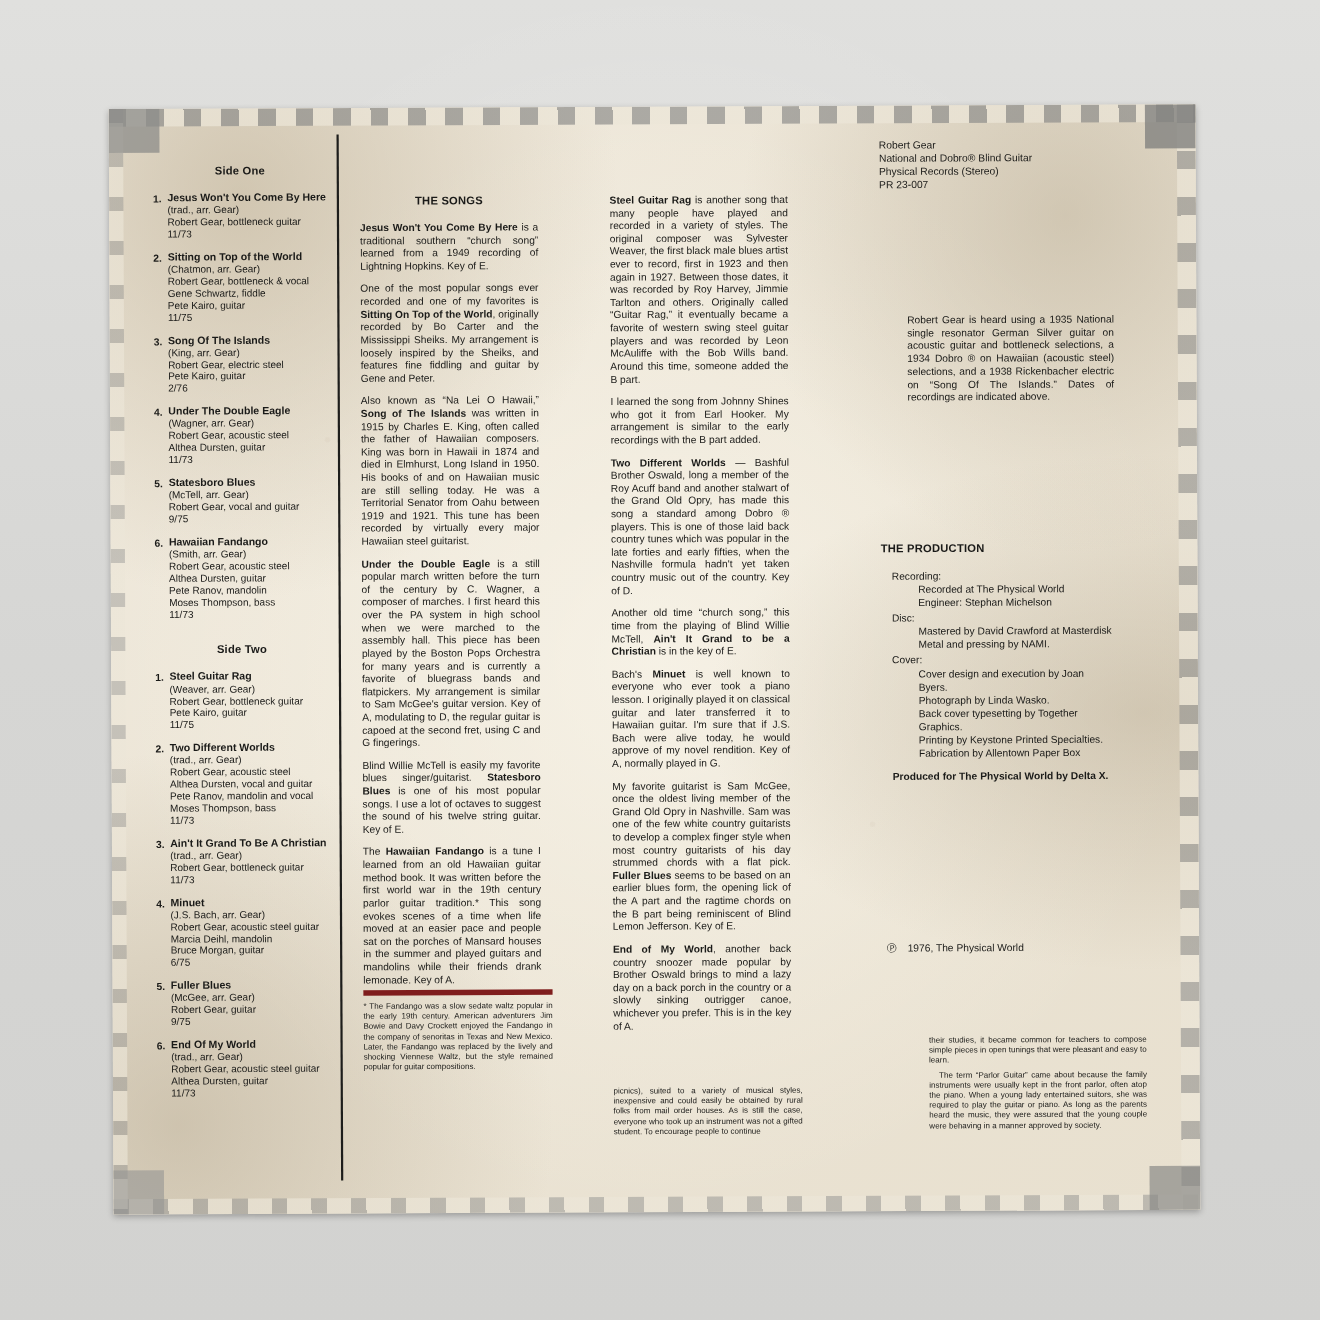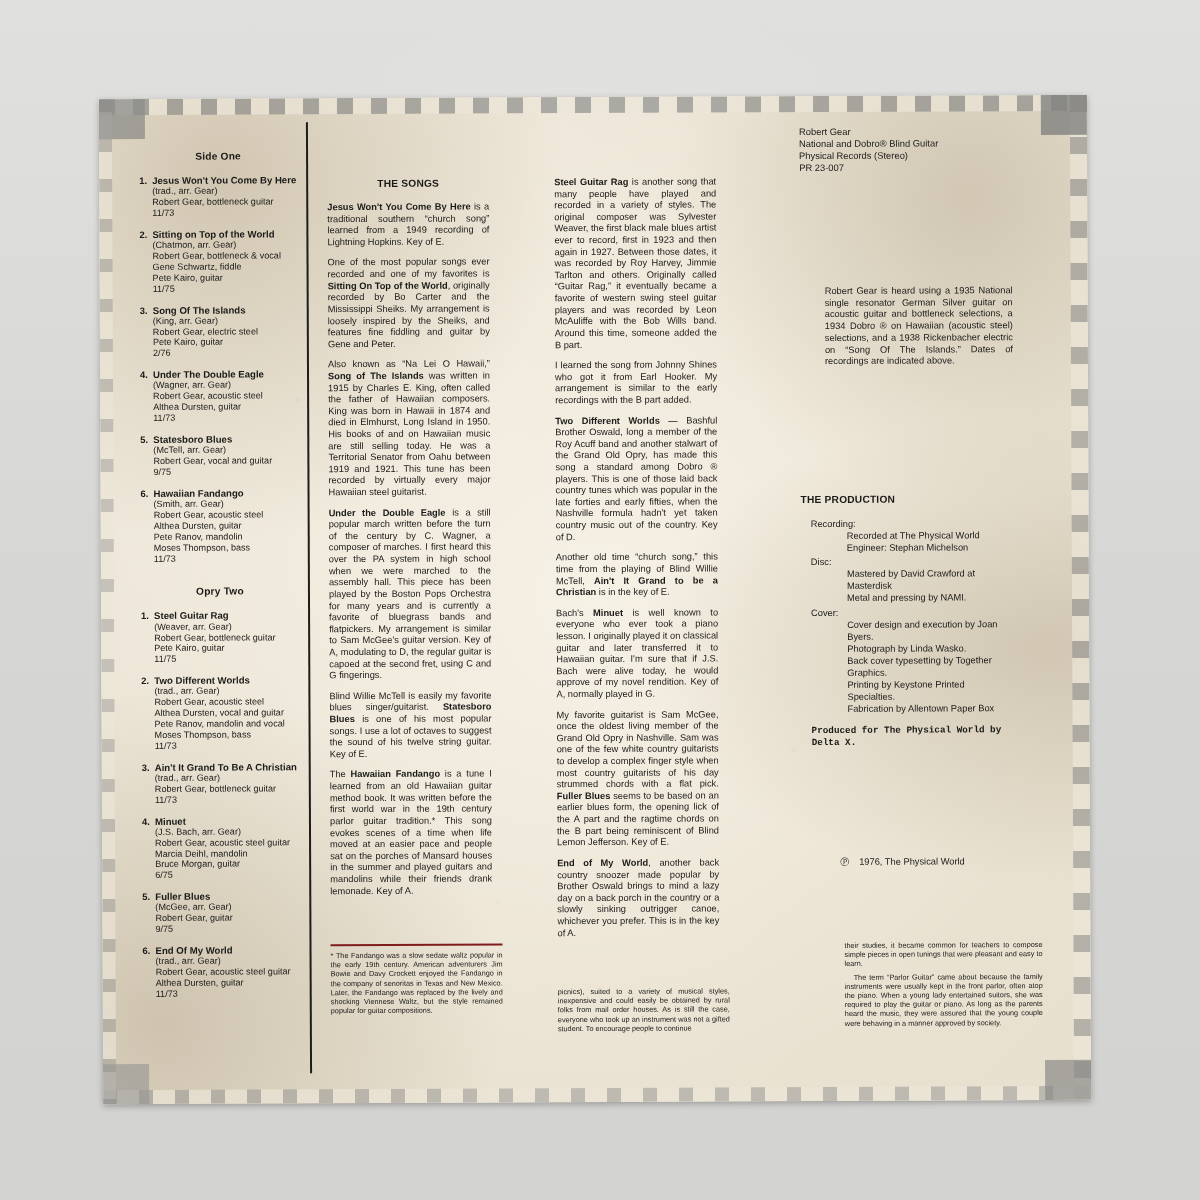--- a/index.html
+++ b/index.html
@@ -182,26 +182,26 @@
     letter-spacing: 0.2px;
   }
   .para { margin-bottom: 9px; line-height: 1.25; }
   b.t { font-weight: bold; }
 
   
   #footnote-left {
     position: absolute;
     z-index: 6;
     left: 228px;
-    top: 846px;
+    top: 802px;
     width: 172px;
     font-size: 7.3px;
     line-height: 1.26;
     text-align: justify;
-    border-top: 2px solid #7f1d1d;
+    border-top: 5px solid #7f1d1d;
     padding-top: 5px;
   }
   #footnote-left .fn-indent { text-indent: 9px; display: block; margin-top: 4px; }
 
   
   #col-songs2 {
     left: 455px;
     top: 80px;
     width: 162px;
     font-size: 9.3px;
@@ -252,26 +252,26 @@
     font-weight: bold;
     font-size: 10.2px;
     margin-bottom: 13px;
     letter-spacing: 0.2px;
   }
   .prod-row {
     margin-bottom: 2px;
     line-height: 1.3;
   }
   .prod-label { margin-left: 10px; }
-  .prod-val { margin-left: 46px; }
-  .prod-bold { font-weight: bold; margin-left: 10px; margin-top: 10px; line-height: 1.28; font-family: Liberation Mono, monospace; }
+  .prod-val { margin-left: 34px; }
+  .prod-bold { font-weight: bold; margin-left: 10px; margin-top: 10px; line-height: 1.28; }
   #copyright {
     position: absolute;
     z-index: 6;
-    left: 738px;
+    left: 704px;
     top: 760px;
     font-size: 9.3px;
   }
   #copyright .circ { font-size: 9px; margin-right: 10px; }
 
   #footnote-right {
     position: absolute;
     z-index: 6;
     left: 742px;
     top: 845px;
@@ -344,21 +344,21 @@
               </div>
             </div>
             <div class="track">
               <div class="track-num">6.</div>
               <div class="track-body">
                 <div class="track-title">Hawaiian Fandango</div>
                 <div class="track-credit">(Smith, arr. Gear)<br>Robert Gear, acoustic steel<br>Althea Dursten, guitar<br>Pete Ranov, mandolin<br>Moses Thompson, bass<br>11/73</div>
               </div>
             </div>
           </div>
-        <div class="side-head side-two">Opry Two</div>
+        <div class="side-head side-two">Side Two</div>
         <div id="side-two-list">
             <div class="track">
               <div class="track-num">1.</div>
               <div class="track-body">
                 <div class="track-title">Steel Guitar Rag</div>
                 <div class="track-credit">(Weaver, arr. Gear)<br>Robert Gear, bottleneck guitar<br>Pete Kairo, guitar<br>11/75</div>
               </div>
             </div>
             <div class="track">
               <div class="track-num">2.</div>

